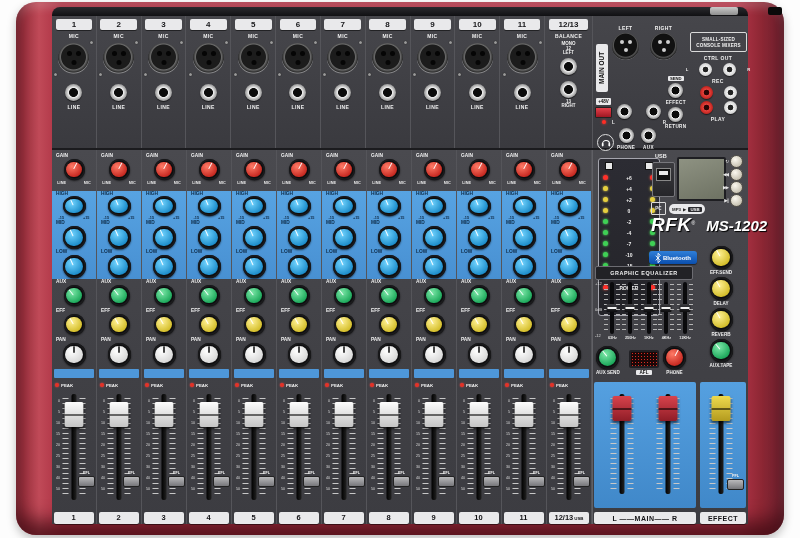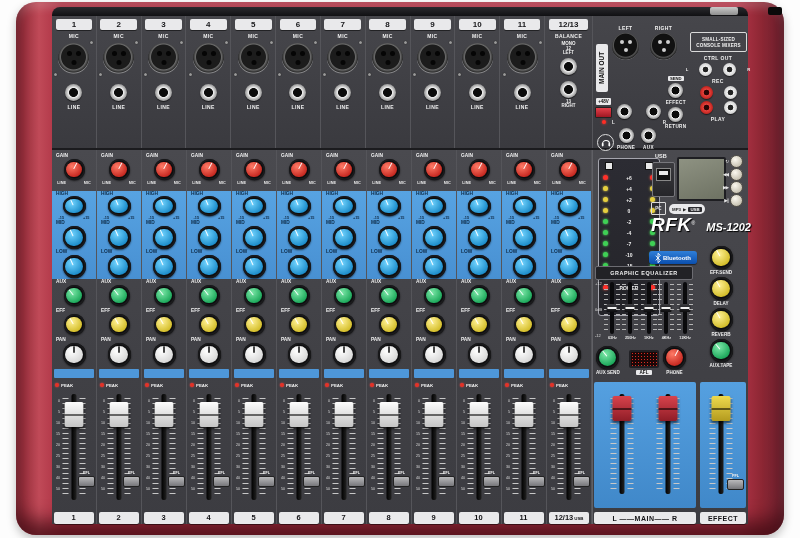--- a/index.html
+++ b/index.html
@@ -134,21 +134,21 @@
   .mp3-badge .arr{font-size:4.4px;color:#222;font-family:"DejaVu Sans",sans-serif;}
   .mp3-badge .usb2{font-size:4.4px;font-weight:bold;color:#eee;background:#2a2a2e;padding:0 2px;border-radius:1px;}
   .lcd{position:absolute;left:84px;top:7px;width:45px;height:40px;background:linear-gradient(160deg,#8e9282,#6e7263);border:2px solid #1e1e22;border-radius:2px;}
   .transport{position:absolute;left:124px;top:6px;display:flex;flex-direction:column;gap:2px;}
   .trow{display:flex;align-items:center;gap:2px;height:11px;}
   .ticon{width:11px;text-align:right;font-size:4.6px;color:#e6e6e6;font-family:"DejaVu Sans",sans-serif;letter-spacing:-1px;}
   .tbtn{width:11px;height:11px;border-radius:50%;background:radial-gradient(circle at 38% 32%,#fbf8ef,#c9c4b4 70%,#8e897a);border:1px solid #55524a;cursor:pointer;}
   .brand{position:absolute;left:58px;top:64px;width:94px;text-align:center;color:#fff;white-space:nowrap;}
   .brand .rfk{font-size:19px;font-weight:bold;font-style:italic;letter-spacing:.5px;text-shadow:1px 1px 1px #000;}
   .brand sup{font-size:5px;}
-  .brand .model{font-size:11px;font-weight:bold;font-style:italic;margin-left:11px;text-shadow:1px 1px 1px #000;text-align:right;}
+  .brand .model{font-size:15px;font-weight:bold;font-style:italic;margin-left:11px;text-shadow:1px 1px 1px #000;text-align:right;}
   .bt-badge{position:absolute;left:56px;top:101px;width:48px;height:13px;border-radius:3px;background:linear-gradient(180deg,#2f7fd8,#0b4fae);
     display:flex;align-items:center;justify-content:center;gap:2px;box-shadow:0 1px 1px rgba(0,0,0,.5);}
   .bt-badge span{font-size:6px;font-weight:bold;color:#fff;}
   .geq{position:absolute;left:2px;top:116px;width:98px;}
   .geq-title{height:12px;background:#222226;border:1px solid #6c6c72;border-radius:2px;color:#f2f2f2;
     font-size:5.4px;font-weight:bold;display:flex;align-items:center;justify-content:center;letter-spacing:.6px;}
   .geq-body{display:flex;margin-top:2px;}
   .geq-scale{width:11px;height:56px;display:flex;flex-direction:column;justify-content:space-between;align-items:flex-start;}
   .geq-scale span{font-size:4px;color:#ddd;line-height:4px;}
   .geq-sliders{display:flex;flex:1;justify-content:space-between;padding:0 2px;}

